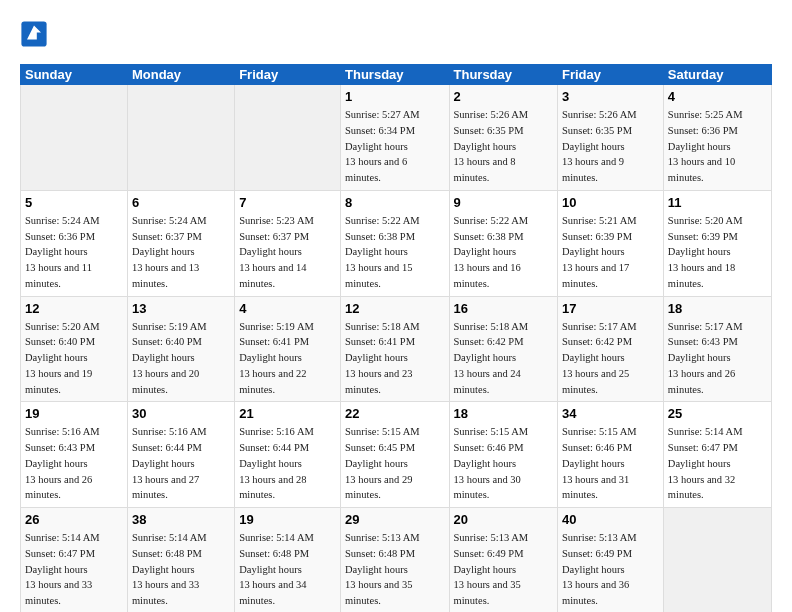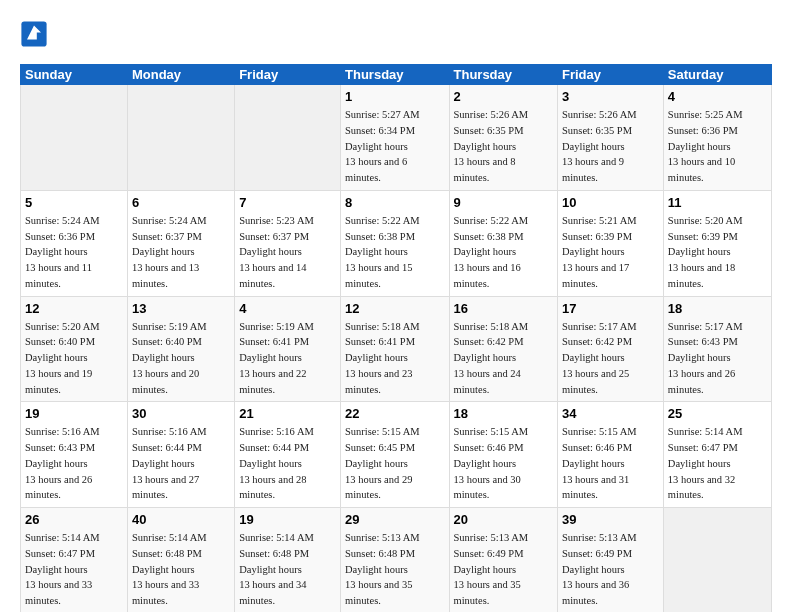--- a/index.html
+++ b/index.html
@@ -340,21 +340,21 @@
       <tr>
         <td>
           <span class="day-number">26</span>
         <div class="day-info">
           Sunrise: 5:14 AM<br>
           Sunset: 6:47 PM<br>
           Daylight hours<br>13 hours and 33 minutes.
         </div>
         </td>
         <td>
-          <span class="day-number">40</span>
+          <span class="day-number">38</span>
         <div class="day-info">
           Sunrise: 5:14 AM<br>
           Sunset: 6:48 PM<br>
           Daylight hours<br>13 hours and 33 minutes.
         </div>
         </td>
         <td>
           <span class="day-number">19</span>
         <div class="day-info">
           Sunrise: 5:14 AM<br>
@@ -372,21 +372,21 @@
         </td>
         <td>
           <span class="day-number">20</span>
         <div class="day-info">
           Sunrise: 5:13 AM<br>
           Sunset: 6:49 PM<br>
           Daylight hours<br>13 hours and 35 minutes.
         </div>
         </td>
         <td>
-          <span class="day-number">39</span>
+          <span class="day-number">40</span>
         <div class="day-info">
           Sunrise: 5:13 AM<br>
           Sunset: 6:49 PM<br>
           Daylight hours<br>13 hours and 36 minutes.
         </div>
         </td>
         <td class="empty"></td>
       </tr>
     </tbody>
 </table>

